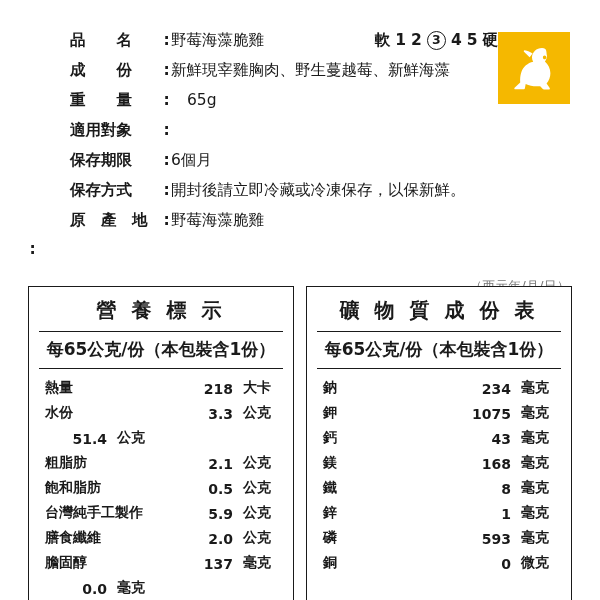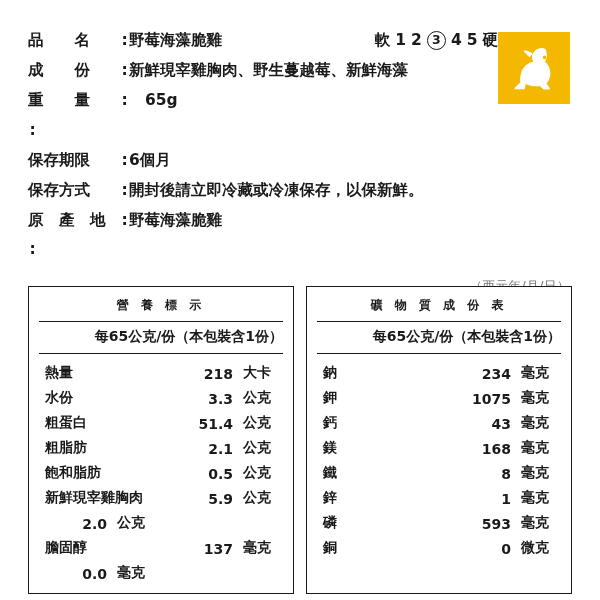--- a/index.html
+++ b/index.html
@@ -48,33 +48,34 @@
     margin-bottom: 9px;
     font-size: 15.5px;
     line-height: 1.35;
   }
   .info-label {
     width: 92px;
     flex: 0 0 92px;
     font-weight: bold;
     letter-spacing: 0px;
     white-space: nowrap;
+    margin-left: 42px;
   }
   .info-label.spread {
     display: flex;
     justify-content: space-between;
   }
   .info-colon {
     flex: 0 0 9px;
     font-weight: bold;
     text-align: center;
   }
   .info-value {
     flex: 1 1 auto;
-    font-weight: bold;
+    font-weight: normal;
     letter-spacing: 0px;
   }
   .info-value.indent { padding-left: 16px; }
 
   .hardness {
     display: inline-flex;
     align-items: center;
     gap: 5px;
     margin-left: 16px;
     font-weight: bold;
@@ -115,27 +116,27 @@
     box-sizing: border-box;
     padding: 8px 10px 8px 10px;
     background: #fff;
   }
   .panel.nutrition { width: 266px; }
   .panel.mineral   { width: 266px; }
 
   .panel-title {
     text-align: center;
     font-weight: bold;
-    font-size: 12px;
+    font-size: 20px;
     letter-spacing: 4px;
     padding: 2px 0 7px 0;
   }
   .panel-sub {
-    text-align: right;
-    font-size: 14px;
+    text-align: center;
+    font-size: 17px;
     font-weight: bold;
     padding: 6px 0 7px 0;
     border-top: 1.3px solid #1a1a1a;
     border-bottom: 1.3px solid #1a1a1a;
   }
   .panel.mineral .panel-sub { border-bottom: 1.3px solid #1a1a1a; }
   .rows {
     padding-top: 6px;
   }
   .row {
@@ -184,20 +185,21 @@
       <span class="info-value">新鮮現宰雞胸肉、野生蔓越莓、新鮮海藻</span>
     </li>
 
     <li class="info-row">
       <span class="info-label spread">重　　量</span>
       <span class="info-colon">:</span>
       <span class="info-value indent">65g</span>
     </li>
 
     <li class="info-row">
+      <span class="info-label">適用對象</span>
       <span class="info-colon">:</span>
     </li>
 
     <li class="info-row">
       <span class="info-label">保存期限</span>
       <span class="info-colon">:</span>
       <span class="info-value">6個月</span>
     </li>
 
     <li class="info-row">
@@ -230,40 +232,40 @@
           <span class="name">熱量</span>
           <span class="value">218</span>
           <span class="unit">大卡</span>
         </div>
         <div class="row">
           <span class="name">水份</span>
           <span class="value">3.3</span>
           <span class="unit">公克</span>
         </div>
         <div class="row">
-          <span class="name">粗蛋白</span>
           <span class="value">51.4</span>
           <span class="unit">公克</span>
         </div>
         <div class="row">
           <span class="name">粗脂肪</span>
           <span class="value">2.1</span>
           <span class="unit">公克</span>
         </div>
         <div class="row">
           <span class="name">飽和脂肪</span>
           <span class="value">0.5</span>
           <span class="unit">公克</span>
         </div>
         <div class="row">
-          <span class="name">新鮮現宰雞胸肉</span>
+          <span class="name">台灣純手工製作</span>
           <span class="value">5.9</span>
           <span class="unit">公克</span>
         </div>
         <div class="row">
+          <span class="name">膳食纖維</span>
           <span class="value">2.0</span>
           <span class="unit">公克</span>
         </div>
         <div class="row">
           <span class="name">膽固醇</span>
           <span class="value">137</span>
           <span class="unit">毫克</span>
         </div>
         <div class="row">
           <span class="value">0.0</span>

